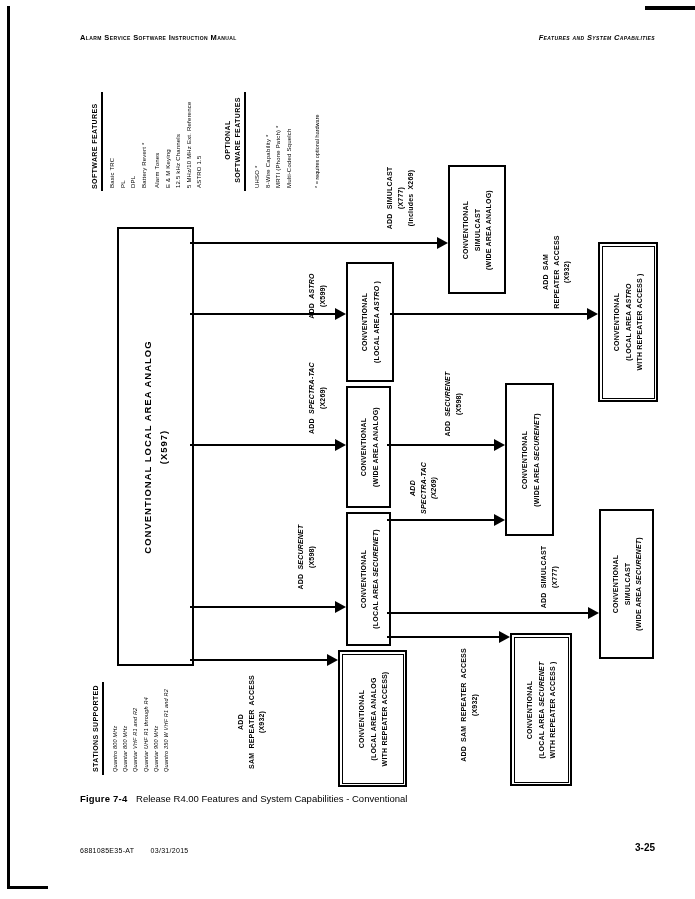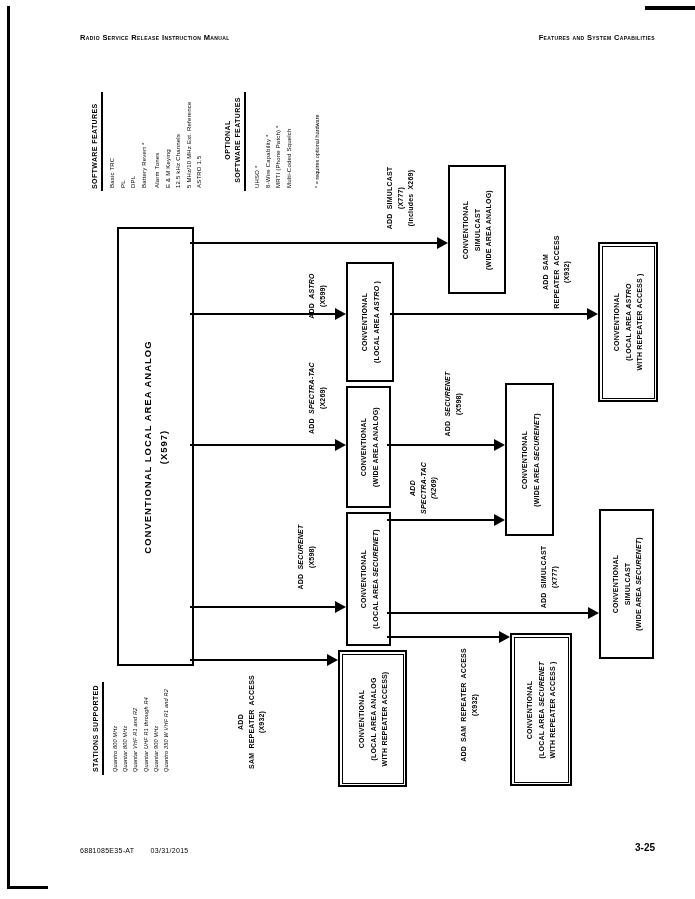--- a/index.html
+++ b/index.html
@@ -34,22 +34,22 @@
 </style>
 </head>
 <body>
 
 <div class="page">
 
   <div class="mark" style="left:7px;top:6px;width:3px;height:883px;"></div>
   <div class="mark" style="left:645px;top:6px;width:50px;height:3.5px;"></div>
   <div class="mark" style="left:7px;top:886px;width:41px;height:3px;"></div>
 
-  <div class="hdr" style="left:80px;">Radio Service Release Instruction Manual</div>
-  <div class="hdr" style="right:40px;">Features and System Capabilities</div>
+  <div class="hdr" style="left:80px;">Alarm Service Software Instruction Manual</div>
+  <div class="hdr" style="right:40px;font-style:italic;">Features and System Capabilities</div>
 
   <div class="vtext ltitle" style="left:90px;top:189px;">SOFTWARE FEATURES</div>
   <div class="rule" style="left:101px;top:92px;height:99px;"></div>
   <div class="vtext litem" style="left:107px;top:188px;">Basic TRC</div>
   <div class="vtext litem" style="left:117.5px;top:188px;">PL</div>
   <div class="vtext litem" style="left:128px;top:188px;">DPL</div>
   <div class="vtext litem" style="left:138.5px;top:188px;">Battery Revert *</div>
   <div class="vtext litem" style="left:152px;top:188px;">Alarm Tones</div>
   <div class="vtext litem" style="left:162.5px;top:188px;">E &amp; M Keying</div>
   <div class="vtext litem" style="left:173px;top:188px;">12.5 kHz Channels</div>
@@ -230,19 +230,23 @@
     <div>ADD SIMULCAST</div>
     <div>(X777)</div>
   </div>
 
   <div class="vcenter lbl" style="left:557px;top:272px;">
     <div>ADD SAM</div>
     <div>REPEATER ACCESS</div>
     <div>(X932)</div>
   </div>
 
+  <div class="caption">
+    <b>Figure 7-4</b>
+    <span style="margin-left:6px;">Release R4.00 Features and System Capabilities - Conventional</span>
+  </div>
   <div class="foot" style="left:80px;">
     <span>6881085E35-AT</span>
     <span style="margin-left:14px;">03/31/2015</span>
   </div>
   <div class="pageno" style="right:40px;">3-25</div>
 
 </div>
 
 </body></html>

